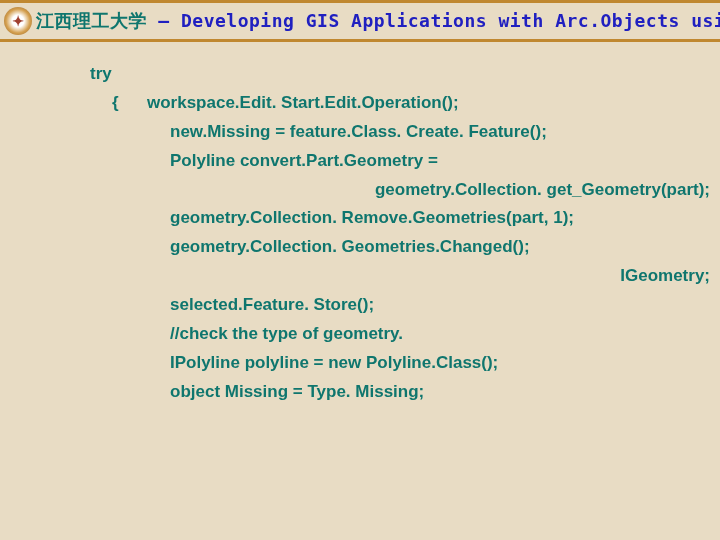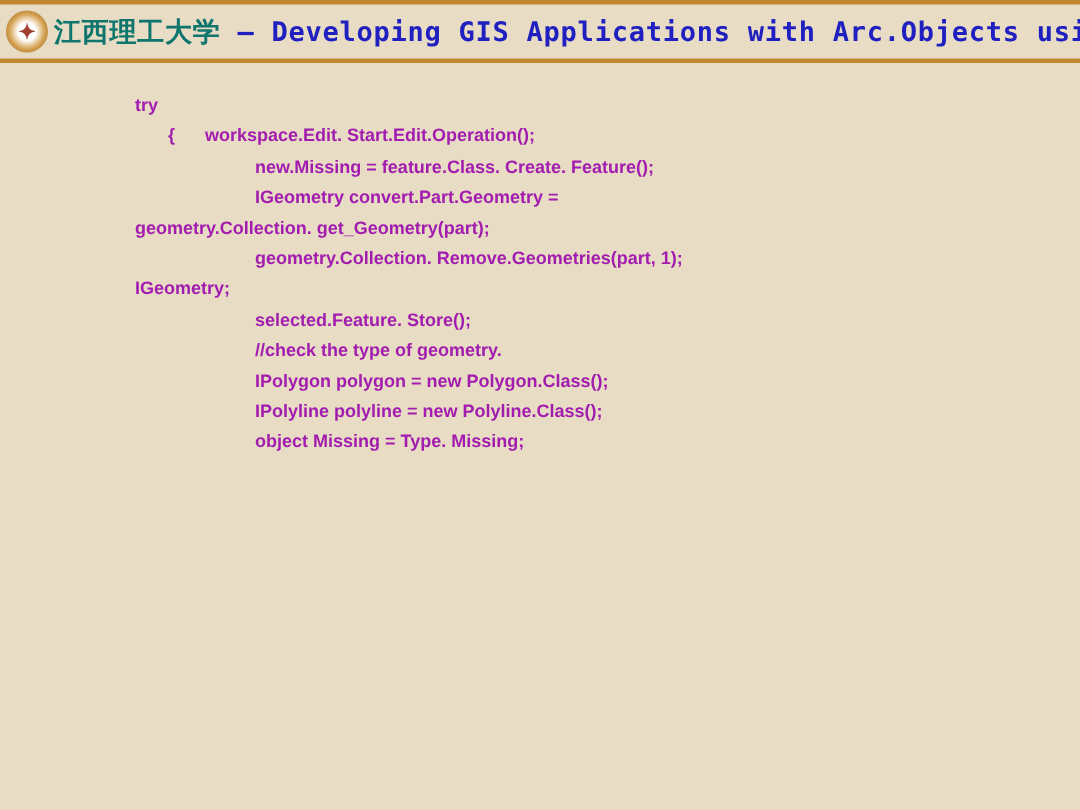--- a/index.html
+++ b/index.html
@@ -54,49 +54,49 @@
       color: #2020c0;
     }
     .title-en {
       color: #2020c0;
     }
     .content {
       padding: 18px 10px 10px 90px;
     }
     .code-line {
       font-family: Arial, sans-serif;
-      font-size: 12px;
+      font-size: 17px;
       font-weight: bold;
-      color: #a21caf;
+      color: #0f766e;
       line-height: 1.7;
       white-space: pre;
     }
     .indent-0 { padding-left: 0; }
     .indent-1 { padding-left: 22px; }
     .indent-2 { padding-left: 80px; }
-    .indent-wrap { padding-left: 0; }
+    .indent-wrap { padding-left: 0; text-align: right; }
   </style>
 </head>
 <body>
 
 <div class="header">
   <div class="logo">
     <span class="logo-inner">✦</span>
   </div>
   <div class="title-text">
     <span class="title-cn">江西理工大学</span><span class="title-sep"> – </span><span class="title-en">Developing GIS Applications with Arc.Objects using C#. NE</span>
   </div>
 </div>
 
 <div class="content">
   <div class="code-line indent-0">try</div>
   <div class="code-line indent-1">{      workspace.Edit. Start.Edit.Operation();</div>
   <div class="code-line indent-2">new.Missing = feature.Class. Create. Feature();</div>
-  <div class="code-line indent-2">IGeometry convert.Part.Geometry =</div>
+  <div class="code-line indent-2">Polyline convert.Part.Geometry =</div>
   <div class="code-line indent-wrap">geometry.Collection. get_Geometry(part);</div>
   <div class="code-line indent-2">geometry.Collection. Remove.Geometries(part, 1);</div>
+  <div class="code-line indent-2">geometry.Collection. Geometries.Changed();</div>
   <div class="code-line indent-wrap">IGeometry;</div>
   <div class="code-line indent-2">selected.Feature. Store();</div>
   <div class="code-line indent-2">//check the type of geometry.</div>
-  <div class="code-line indent-2">IPolygon polygon = new Polygon.Class();</div>
   <div class="code-line indent-2">IPolyline polyline = new Polyline.Class();</div>
   <div class="code-line indent-2">object Missing = Type. Missing;</div>
 </div>
 
 </body></html>

